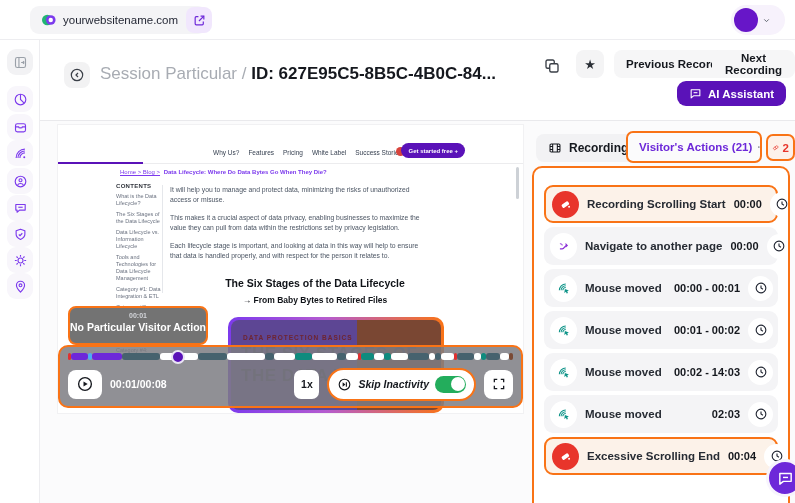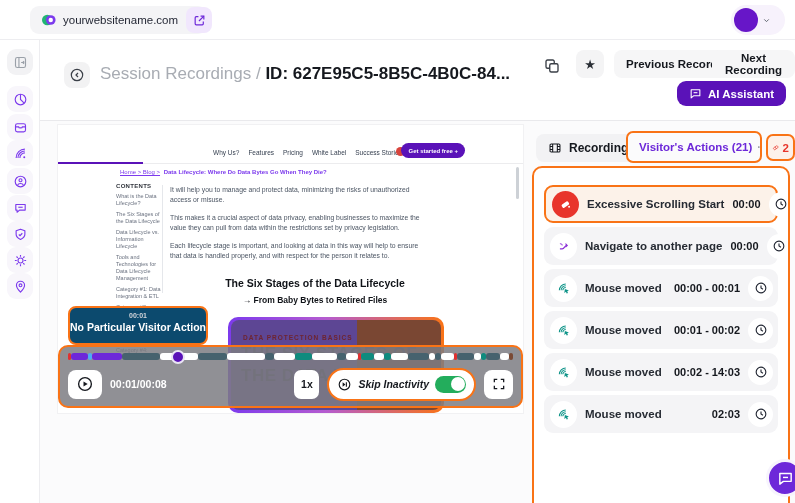--- a/index.html
+++ b/index.html
@@ -71,21 +71,21 @@
     padding:3px; background:linear-gradient(90deg,#7c3aed 0%,#b45bd0 45%,#f97316 100%); }
   .banner { width:100%; height:100%; border-radius:8px; overflow:hidden; position:relative;
     background:linear-gradient(90deg,#5d4694 0 60%,#7a4733 60% 100%); }
   .banner .b-small { position:absolute; left:12px; top:14px; font-size:6.5px; font-weight:800;
     letter-spacing:1px; color:#6e2430; }
   .banner .b1 { position:absolute; left:10px; top:24px; font-size:17px; font-weight:800; color:#3f3a58;
     white-space:nowrap; letter-spacing:.5px; }
   .banner .b2 { position:absolute; left:10px; top:46px; font-size:17px; font-weight:800; color:#3f3a58;
     white-space:nowrap; letter-spacing:.5px; }
 
-  .tooltip { position:absolute; left:10px; top:181px; width:140px; height:39px; background:#0c4a6e;
+  .tooltip { position:absolute; left:10px; top:181px; width:140px; height:39px; background:#737373;
     border:2px solid #f97316; border-radius:8px; z-index:6; text-align:center; color:#fff; }
   .tooltip .tt-time { font-size:7px; font-weight:700; color:#d3d5da; margin-top:4px; }
   .tooltip .tt-label { font-size:10.5px; font-weight:700; margin-top:2px; white-space:nowrap; }
 
   
   .controls { position:absolute; left:0px; top:220px; width:465px; height:63px;
     background:rgba(124,124,130,0.85); border:2px solid #f97316; border-radius:10px; z-index:5; }
   .timeline { position:absolute; left:8px; right:8px; top:6px; height:7px; display:flex; border-radius:3px; }
   .timeline span { height:7px; border-radius:3px; }
   .playhead { position:absolute; top:2.5px; width:14px; height:14px; border-radius:50%;
@@ -234,21 +234,21 @@
 <div class="content-bg"></div>
 <div class="hdr-divider"></div>
 
 <button class="back-btn">
   <svg width="16" height="16" viewBox="0 0 24 24" fill="none" stroke="#3a3f47" stroke-width="1.8">
       <circle cx="12" cy="12" r="8.5"></circle>
       <path d="M13.5 9l-3 3 3 3"></path>
     </svg>
 </button>
 <div class="page-title">
-  <span>Session Recordings /</span>
+  <span>Session Particular /</span>
   <b>ID: 627E95C5-8B5C-4B0C-84...</b>
 </div>
 <button class="copy-btn">
   <svg width="18" height="18" viewBox="0 0 24 24" fill="none" stroke="#3a3f47" stroke-width="1.8">
       <rect x="9" y="9" width="11" height="11" rx="2"></rect>
       <path d="M15 9V6a2 2 0 0 0-2-2H6a2 2 0 0 0-2 2v7a2 2 0 0 0 2 2h3"></path>
     </svg>
 </button>
 <button class="star-btn">
   <span>★</span>
@@ -414,21 +414,21 @@
   <div class="rows" id="action-rows">
       <div class="action-row hl">
         <span class="a-ic red">
           <svg width="14" height="14" viewBox="0 0 24 24">
             <g transform="rotate(-35 12 12)">
               <rect x="4" y="9" width="13" height="6.5" rx="2" fill="#fff"></rect>
             </g>
             <circle cx="17.3" cy="16.8" r="1.7" fill="#fff"></circle>
           </svg>
         </span>
-        <span class="a-label">Excessive Scrolling Start</span>
+        <span class="a-label">Recording Scrolling Start</span>
         <span class="a-time">00:00</span>
         <button class="clock-btn">
           <svg width="14" height="14" viewBox="0 0 24 24" fill="none" stroke="#1f2430" stroke-width="1.9">
             <circle cx="12" cy="12" r="8.3"></circle>
             <path d="M12 7.5V12l3.3 2"></path>
           </svg>
         </button>
       </div>
       <div class="action-row">
         <span class="a-ic">
@@ -512,20 +512,38 @@
         </span>
         <span class="a-label">Mouse moved</span>
         <span class="a-time">02:03</span>
         <button class="clock-btn">
           <svg width="14" height="14" viewBox="0 0 24 24" fill="none" stroke="#1f2430" stroke-width="1.9">
             <circle cx="12" cy="12" r="8.3"></circle>
             <path d="M12 7.5V12l3.3 2"></path>
           </svg>
         </button>
       </div>
+      <div class="action-row hl">
+        <span class="a-ic red">
+          <svg width="14" height="14" viewBox="0 0 24 24">
+            <g transform="rotate(-35 12 12)">
+              <rect x="4" y="9" width="13" height="6.5" rx="2" fill="#fff"></rect>
+            </g>
+            <circle cx="17.3" cy="16.8" r="1.7" fill="#fff"></circle>
+          </svg>
+        </span>
+        <span class="a-label">Excessive Scrolling End</span>
+        <span class="a-time">00:04</span>
+        <button class="clock-btn">
+          <svg width="14" height="14" viewBox="0 0 24 24" fill="none" stroke="#1f2430" stroke-width="1.9">
+            <circle cx="12" cy="12" r="8.3"></circle>
+            <path d="M12 7.5V12l3.3 2"></path>
+          </svg>
+        </button>
+      </div>
     </div>
 </div>
 
 <button class="chat-fab">
   <svg width="17" height="17" viewBox="0 0 24 24" fill="none" stroke="#fff" stroke-width="2">
       <path d="M4 5h16v11H9l-5 4z" stroke-linejoin="round"></path>
       <path d="M8.5 10.5h7"></path>
     </svg>
 </button>
 

